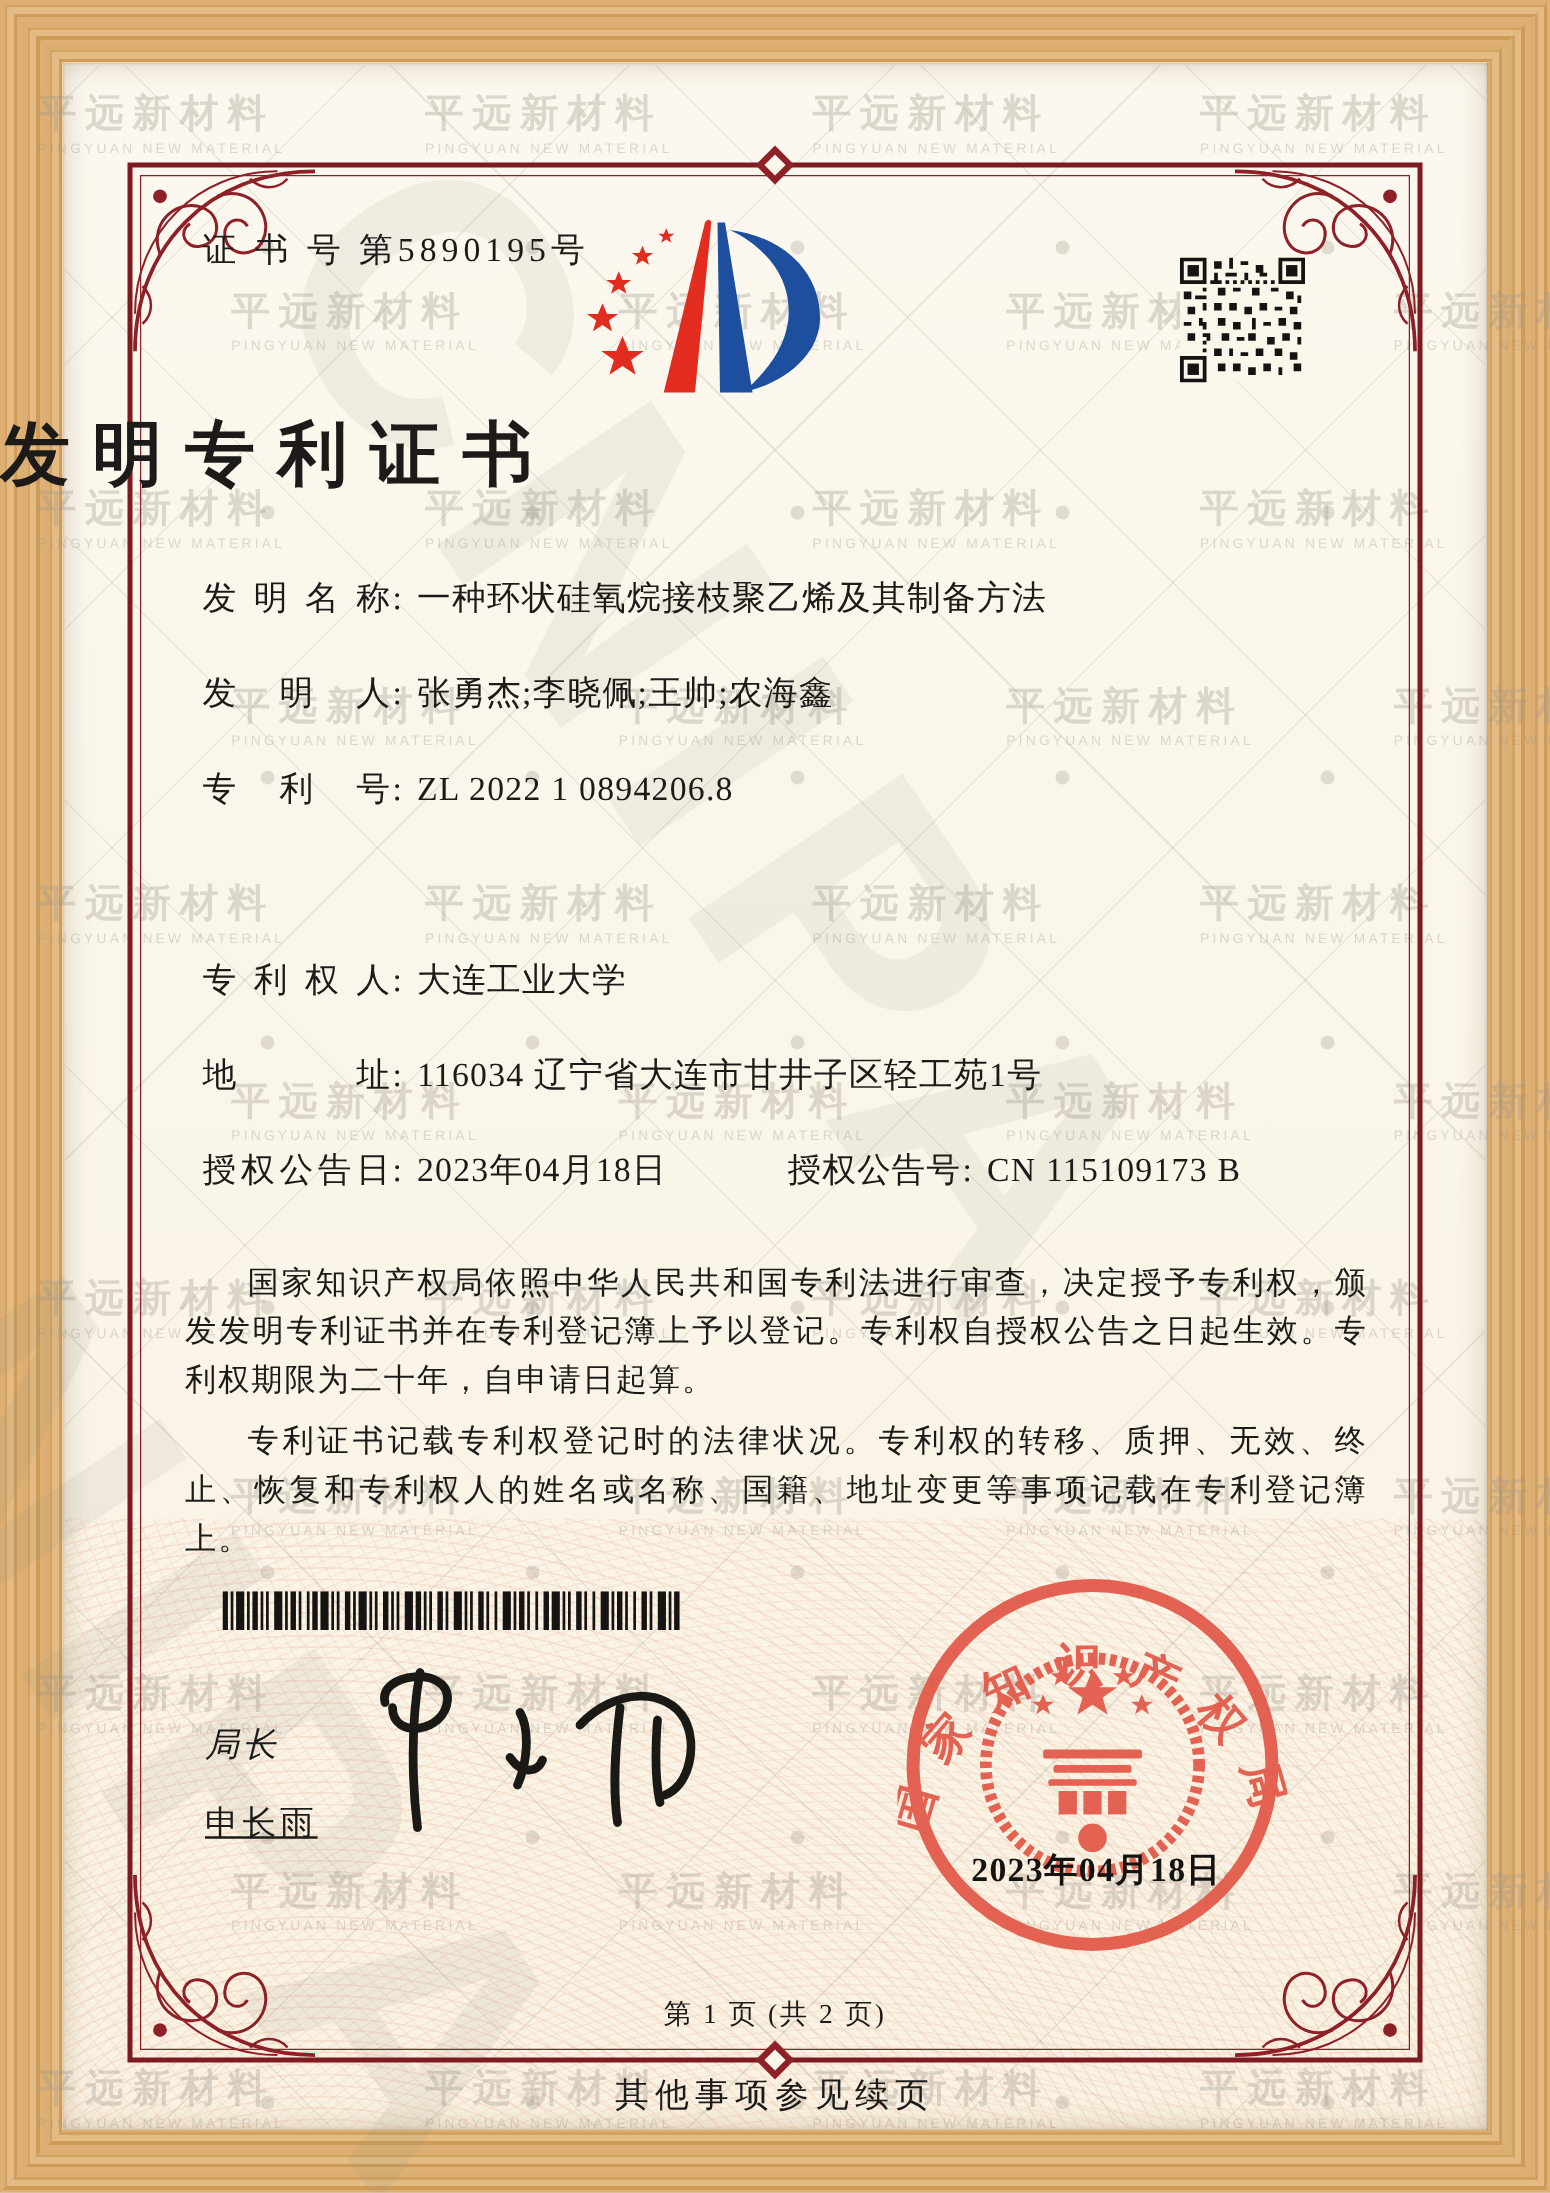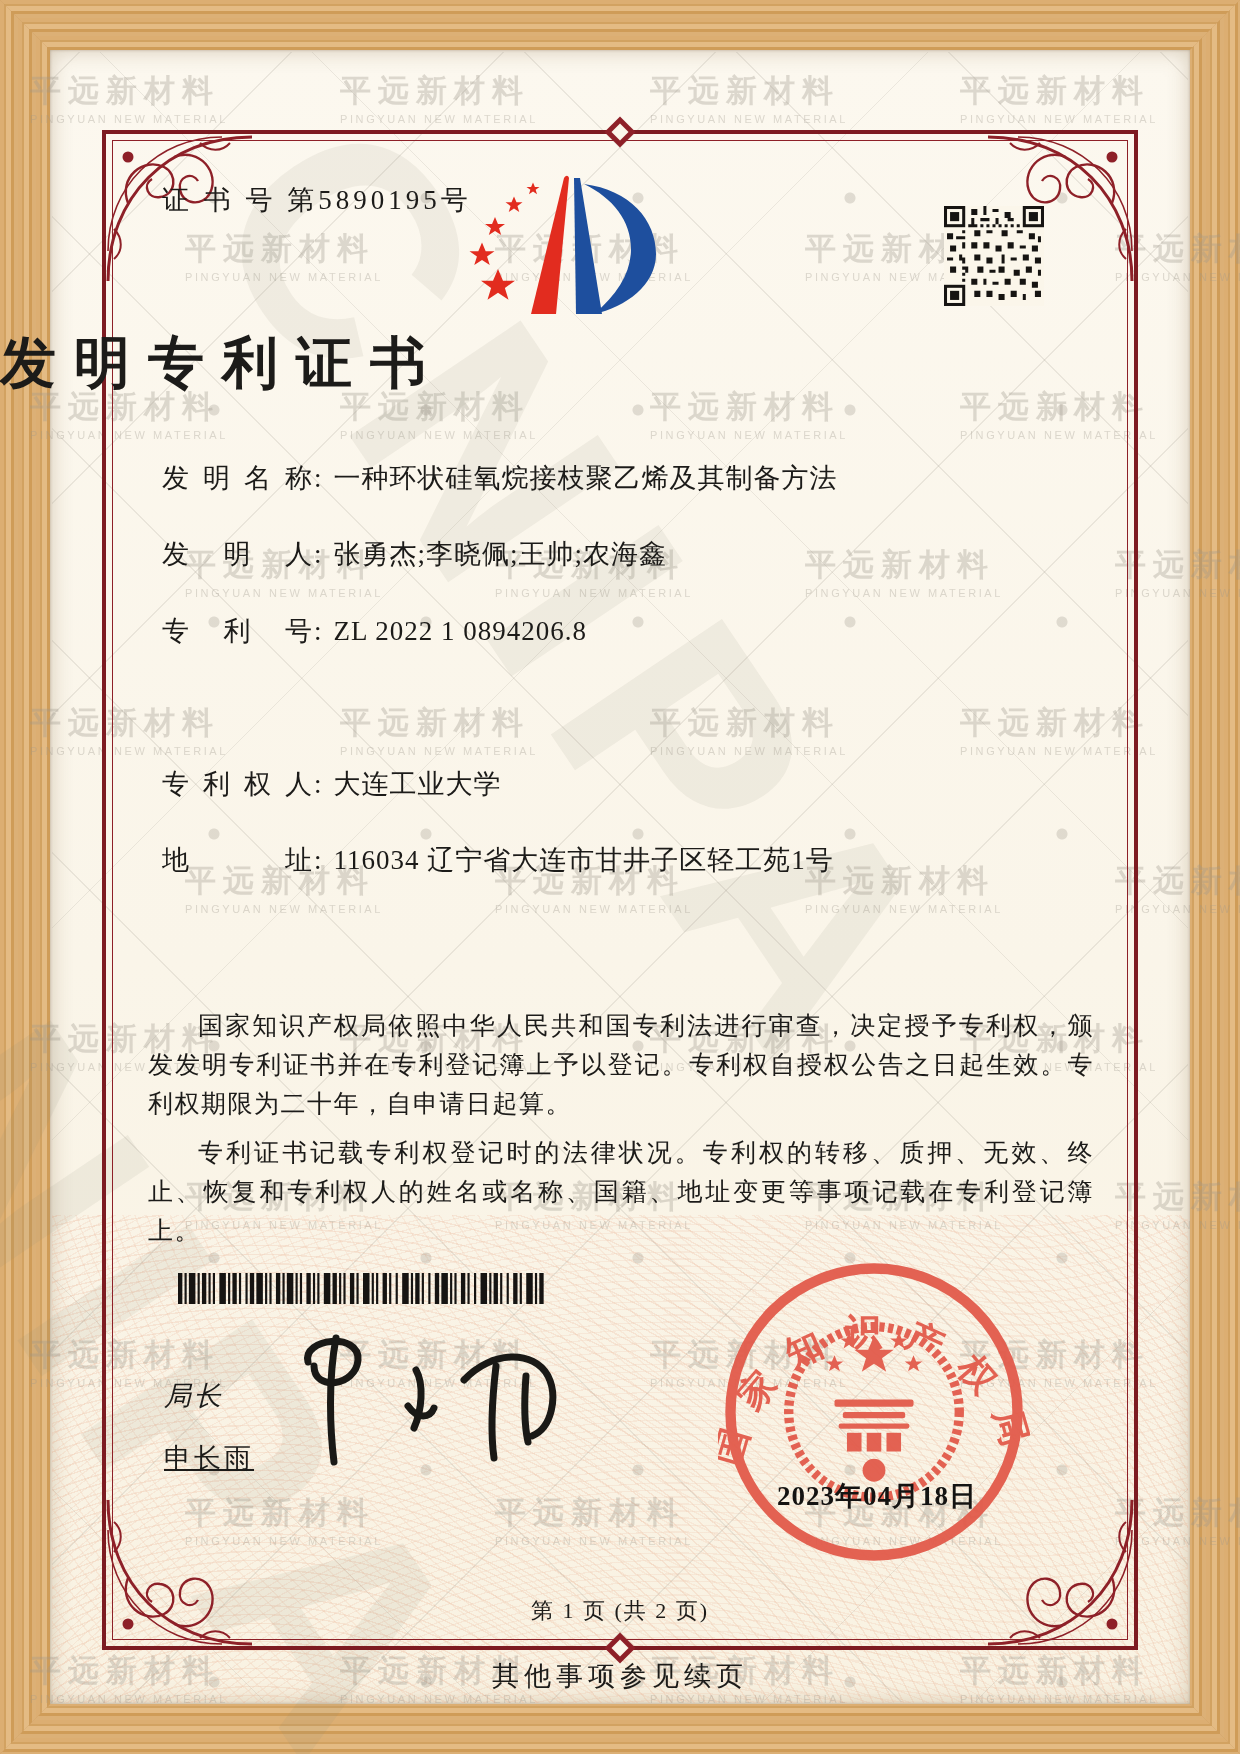--- a/index.html
+++ b/index.html
@@ -375,20 +375,26 @@
   </div>
   <div class="field-row" style="top:613px">
     <span class="flabel">专利号</span><span class="fcolon">:</span><span class="fvalue">ZL 2022 1 0894206.8</span>
   </div>
   <div class="field-row" style="top:766px">
     <span class="flabel">专利权人</span><span class="fcolon">:</span><span class="fvalue">大连工业大学</span>
   </div>
   <div class="field-row" style="top:842px">
     <span class="flabel">地址</span><span class="fcolon">:</span><span class="fvalue">116034 辽宁省大连市甘井子区轻工苑1号</span>
   </div>
+  <div class="field-row" style="top:918px">
+    <span class="flabel">授权公告日</span><span class="fcolon">:</span><span class="fvalue">2023年04月18日</span>
+    <span class="grant-col2">
+      <span class="flabel">授权公告号</span><span class="fcolon">:</span><span class="fvalue">CN 115109173 B</span>
+    </span>
+  </div>
 
   <div class="body-par" style="top:1006px">国家知识产权局依照中华人民共和国专利法进行审查，决定授予专利权，颁发发明专利证书并在专利登记簿上予以登记。专利权自授权公告之日起生效。专利权期限为二十年，自申请日起算。</div>
   <div class="body-par" style="top:1133px">专利证书记载专利权登记时的法律状况。专利权的转移、质押、无效、终止、恢复和专利权人的姓名或名称、国籍、地址变更等事项记载在专利登记簿上。</div>
 
   <div class="barcode">
     <svg viewBox="0 0 170 30" preserveAspectRatio="none" width="100%" height="100%">
       <path fill="#161412" d="M0,0h2v30h-2z M3,0h1v30h-1z M5,0h3v30h-3z M9,0h1v30h-1z M11,0h2v30h-2z M14,0h1v30h-1z M16,0h1v30h-1z M19,0h3v30h-3z M23,0h1v30h-1z M25,0h2v30h-2z M28,0h1v30h-1z M31,0h1v30h-1z M33,0h2v30h-2z M36,0h3v30h-3z M40,0h1v30h-1z M42,0h1v30h-1z M45,0h2v30h-2z M48,0h1v30h-1z M50,0h3v30h-3z M54,0h1v30h-1z M56,0h1v30h-1z M59,0h2v30h-2z M62,0h1v30h-1z M64,0h1v30h-1z M67,0h3v30h-3z M71,0h2v30h-2z M74,0h1v30h-1z M76,0h1v30h-1z M79,0h2v30h-2z M82,0h1v30h-1z M85,0h3v30h-3z M89,0h1v30h-1z M91,0h1v30h-1z M94,0h2v30h-2z M97,0h1v30h-1z M100,0h1v30h-1z M103,0h3v30h-3z M107,0h1v30h-1z M109,0h2v30h-2z M112,0h1v30h-1z M115,0h1v30h-1z M118,0h2v30h-2z M121,0h3v30h-3z M125,0h1v30h-1z M127,0h1v30h-1z M130,0h2v30h-2z M133,0h1v30h-1z M136,0h1v30h-1z M139,0h3v30h-3z M143,0h1v30h-1z M145,0h2v30h-2z M148,0h1v30h-1z M151,0h1v30h-1z M154,0h2v30h-2z M157,0h1v30h-1z M160,0h3v30h-3z M164,0h1v30h-1z M166,0h2v30h-2z"></path>
     </svg>
   </div>
 

